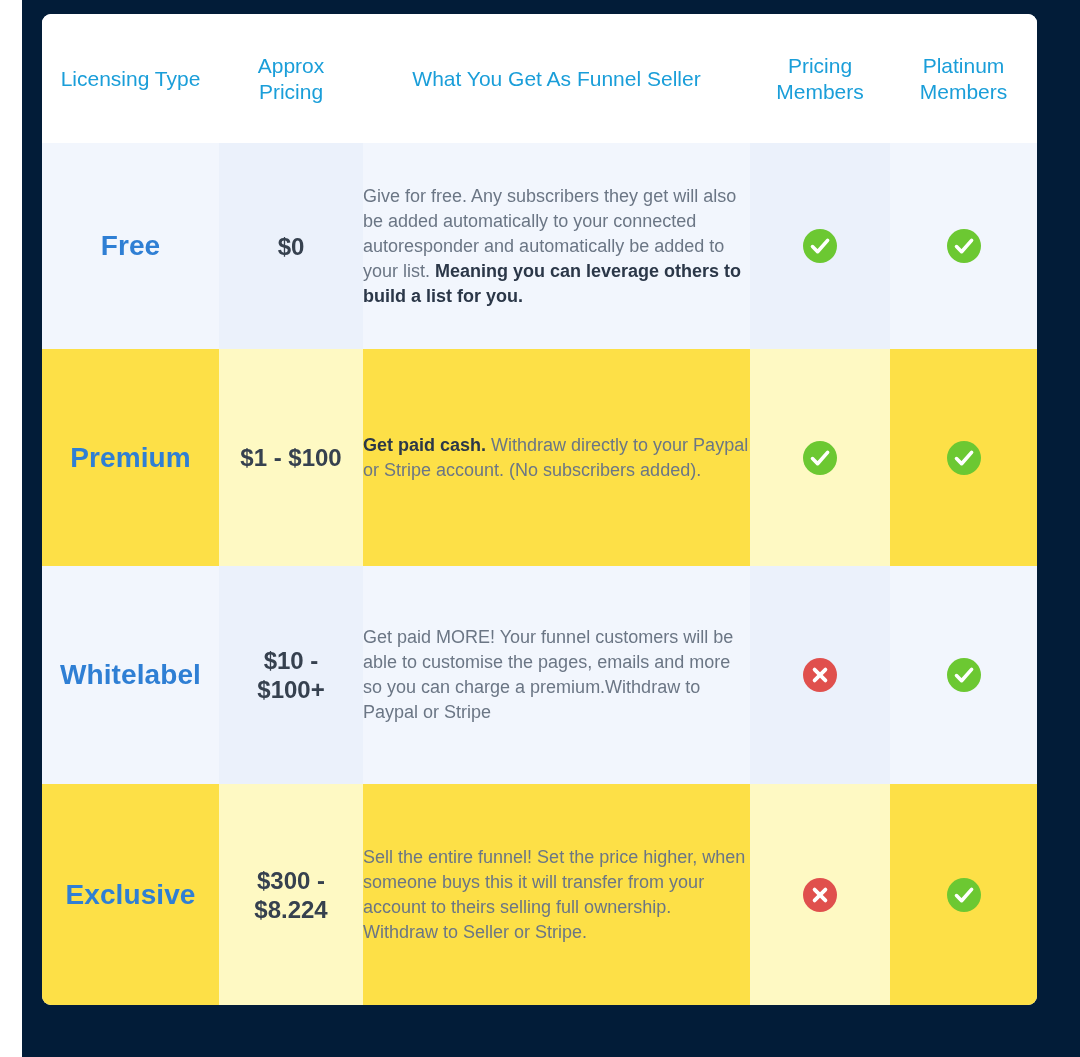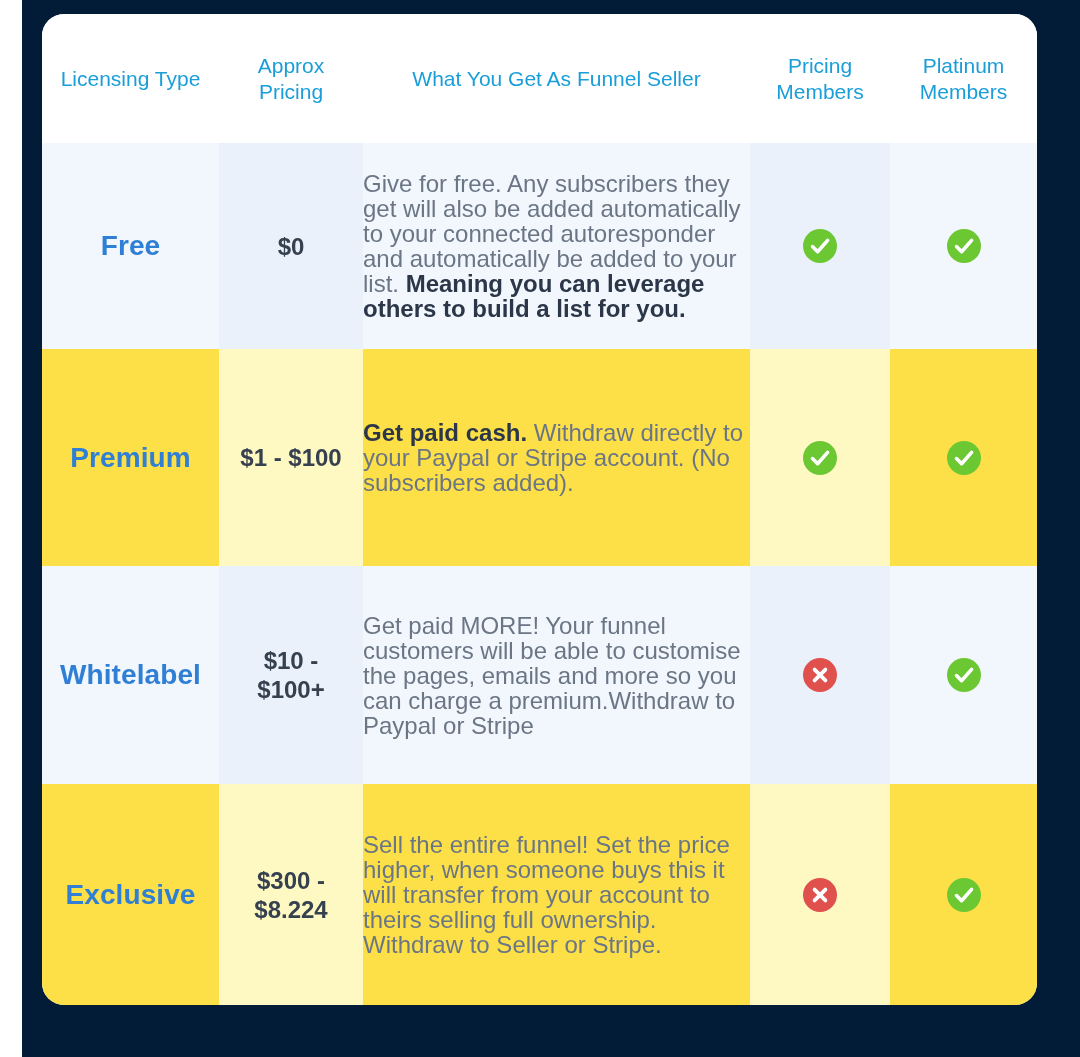--- a/index.html
+++ b/index.html
@@ -31,21 +31,21 @@
   }
 
   
   #card {
     position: absolute;
     left: 42px;
     top: 14px;
     width: 995px;
     height: 991px;
     background: #ffffff;
-    border-radius: 22px;
+    border-radius: 9px;
     overflow: hidden;
   }
 
   table.compare {
     border-collapse: collapse;
     width: 995px;
     table-layout: fixed;
   }
   table.compare td, table.compare th {
     padding: 0;
@@ -97,21 +97,21 @@
     text-align: center;
     color: #36414f;
     font-size: 24px;
     font-weight: 700;
     line-height: 29px;
     padding: 0 6px;
   }
   td.desc-cell {
     padding: 0 28px 0 25px;
     color: #6b7685;
-    font-size: 24px;
+    font-size: 18px;
     line-height: 25px;
     font-weight: 400;
     text-align: left;
   }
   td.desc-cell .strong {
     color: #2b3748;
     font-weight: 700;
   }
   td.mark-cell { text-align: center; }
 

